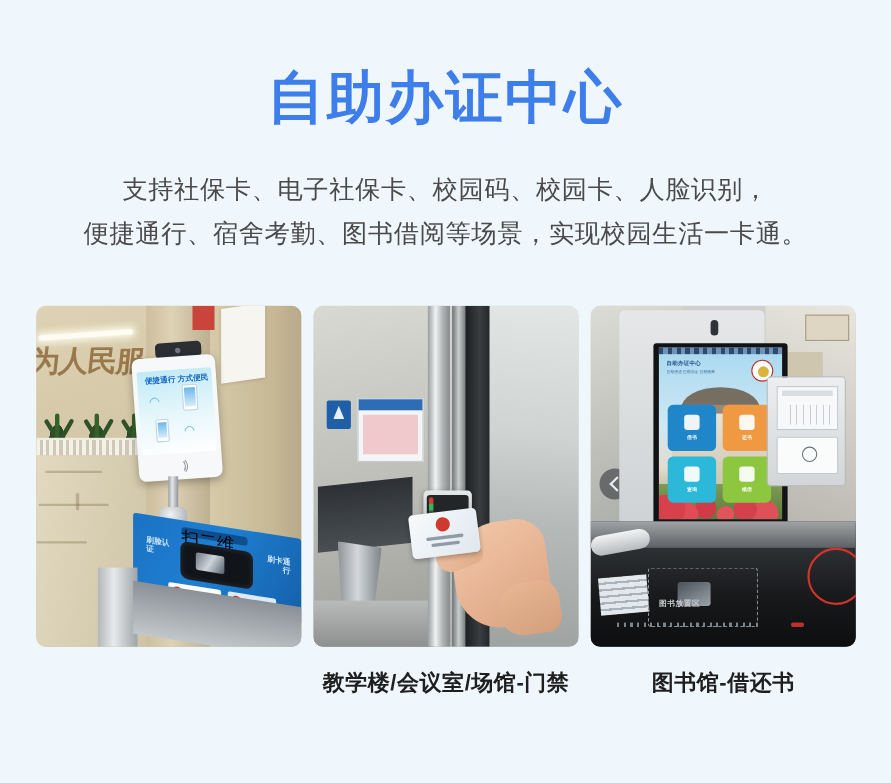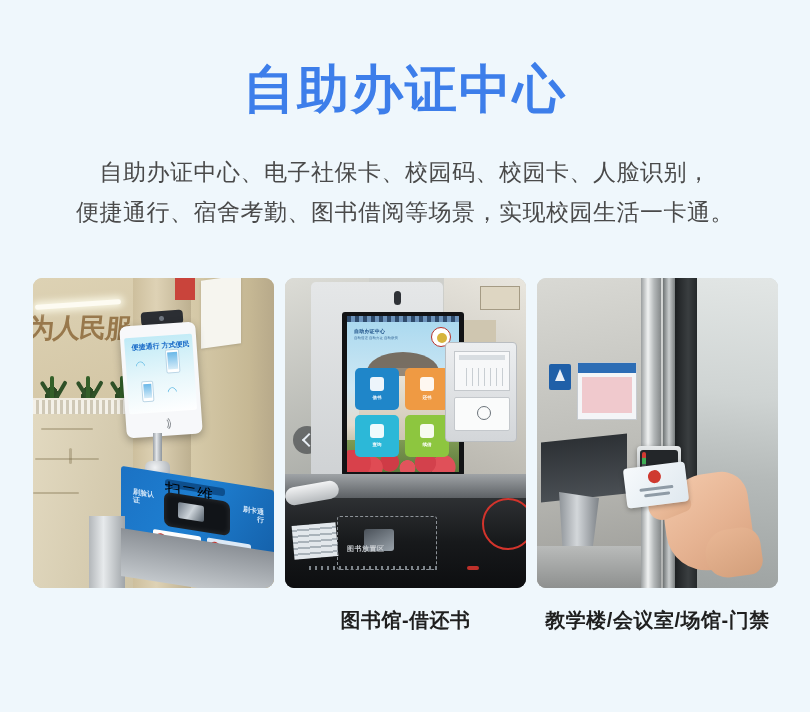--- a/index.html
+++ b/index.html
@@ -527,21 +527,21 @@
   }
 </style>
 </head>
 <body>
 
 <div class="page">
 
   <div class="headline">自助办证中心</div>
 
   <div class="subtitle">
-    <span class="line">自助办证中心、电子社保卡、校园码、校园卡、人脸识别，</span>
+    <span class="line">支持社保卡、电子社保卡、校园码、校园卡、人脸识别，</span>
     <span class="line">便捷通行、宿舍考勤、图书借阅等场景，实现校园生活一卡通。</span>
   </div>
 
   <div class="cards">
 
     <div class="card">
       <div class="photo p1">
         <div class="wall-left"></div>
         <div class="wall-text">为人民服务</div>
         <div class="ceil-light"></div>
@@ -595,20 +595,58 @@
           <div class="gate-r">刷卡通行</div>
           <div class="badge a"></div>
           <div class="badge b"></div>
         </div>
         <div class="gate-side"></div>
         <div class="gate-body"></div>
       </div>
     </div>
 
     <div class="card">
+      <div class="photo p3">
+        <div class="room"></div>
+        <div class="room-sign"></div>
+        <div class="poster">
+            <b></b>
+            <i></i>
+          </div>
+        <div class="counter"></div>
+        <div class="counter-leg"></div>
+        <div class="floor3"></div>
+
+        <div class="glass-r">
+          
+          
+          
+        </div>
+
+        <div class="wood"></div>
+        <div class="frame"></div>
+        <div class="frame2"></div>
+        <div class="door-dark"></div>
+
+        <div class="reader">
+          <div class="dk"></div>
+          <div class="dots2"></div>
+        </div>
+
+        <div class="hand"></div>
+        <div class="card-hold">
+          <div class="emb"></div>
+          <div class="l1"></div>
+          <div class="l2"></div>
+        </div>
+      </div>
+      <div class="caption">教学楼/会议室/场馆-门禁</div>
+    </div>
+
+    <div class="card">
       <div class="photo p2">
         <div class="bg-l"></div>
         <div class="bg-r"></div>
         <div class="bg-sign"></div>
         <div class="bg-box"></div>
         <div class="arrow-circle"></div>
 
         <div class="kiosk-head">
           <div class="kiosk-cam"></div>
           <div class="kiosk-bezel">
@@ -655,52 +693,14 @@
         <div class="books"></div>
         <div class="scan-zone"></div>
         <div class="scan-label">图书放置区</div>
         <div class="dots"></div>
         <div class="red-circle"></div>
         <div class="led"></div>
       </div>
       <div class="caption">图书馆-借还书</div>
     </div>
 
-    <div class="card">
-      <div class="photo p3">
-        <div class="room"></div>
-        <div class="room-sign"></div>
-        <div class="poster">
-            <b></b>
-            <i></i>
-          </div>
-        <div class="counter"></div>
-        <div class="counter-leg"></div>
-        <div class="floor3"></div>
-
-        <div class="glass-r">
-          
-          
-          
-        </div>
-
-        <div class="wood"></div>
-        <div class="frame"></div>
-        <div class="frame2"></div>
-        <div class="door-dark"></div>
-
-        <div class="reader">
-          <div class="dk"></div>
-          <div class="dots2"></div>
-        </div>
-
-        <div class="hand"></div>
-        <div class="card-hold">
-          <div class="emb"></div>
-          <div class="l1"></div>
-          <div class="l2"></div>
-        </div>
-      </div>
-      <div class="caption">教学楼/会议室/场馆-门禁</div>
-    </div>
-
   </div>
 </div>
 
 </body></html>

